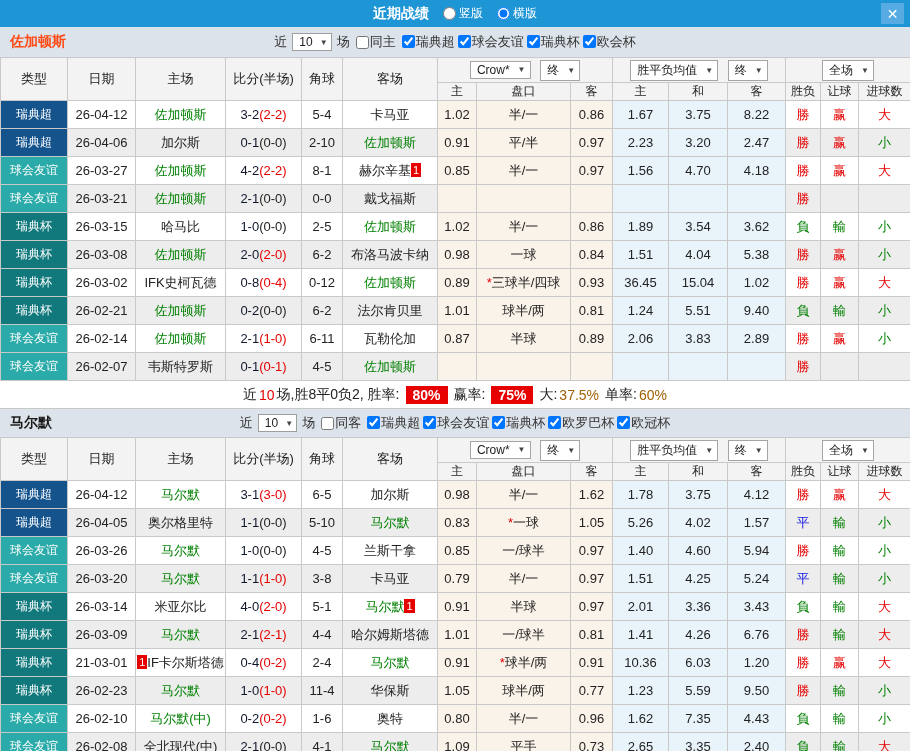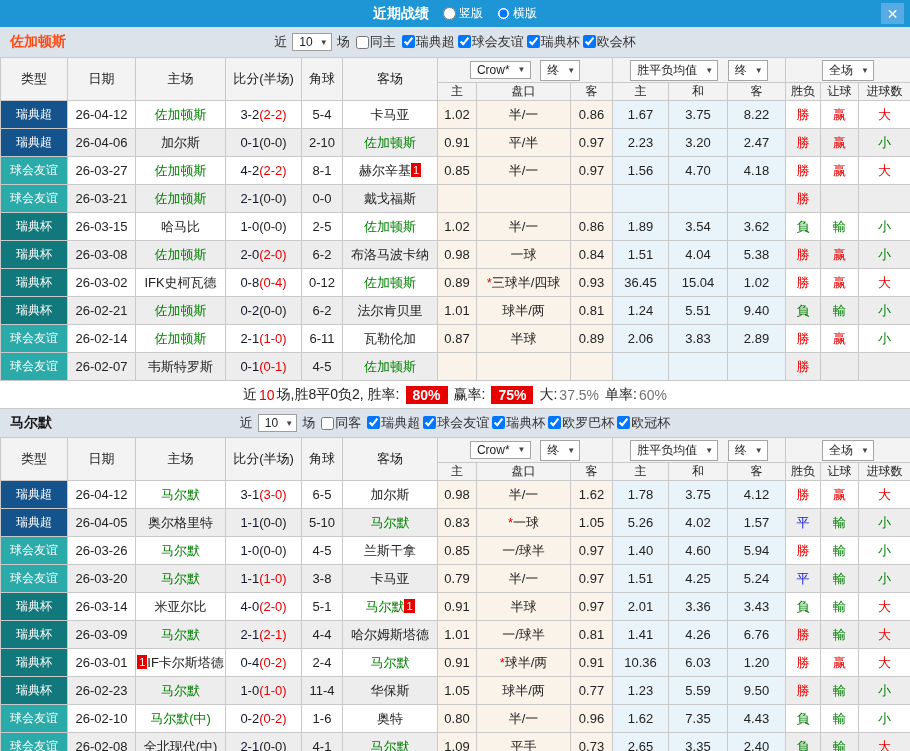--- a/index.html
+++ b/index.html
@@ -39,21 +39,21 @@
   tbody td.c-avg  { background:#e9f4fa !important; }
   .tg { color:#008000; }
   .ft { color:#0f172a; }
   .ht-red { color:#e60000;margin-top:16px; } .ht-dark { color:#222; }
   .badge { display:inline-block; background:#e60000; color:#fff; font-size:11px; line-height:14px; padding:0 2px; vertical-align:1px; }
   .star { color:#e60000; }
 
   
   .summary { height:28px; background:#fff; border-bottom:1px solid #c9c9c9; display:flex; align-items:center; justify-content:center; font-size:14px; color:#222; gap:2px; }
   .red-t { color:#e60000; }
-  .blue-t { color:#737373; }
+  .blue-t { color:#a16207; }
   .badge-rate { background:#e60000; color:#fff; font-weight:bold; padding:1px 7px; margin:0 4px; }
 </style>
 </head>
 <body>
 
 <div class="app">
 
   <div class="titlebar">
     <span class="title">近期战绩</span>
     <label class="radio-wrap">
@@ -545,21 +545,21 @@
           <td class="c-odds">0.81</td>
           <td class="c-avg">1.41</td>
           <td class="c-avg">4.26</td>
           <td class="c-avg">6.76</td>
           <td class="c-res" style="color: rgb(230, 0, 0);">勝</td>
           <td class="c-res" style="color: rgb(0, 128, 0);">輸</td>
           <td class="c-res" style="color: rgb(230, 0, 0);">大</td>
         </tr>
         <tr class="r-odd">
           <td class="c-type" style="background: rgb(17, 120, 124);">瑞典杯</td>
-          <td class="c-date">26-03-01</td>
+          <td class="c-date">21-03-01</td>
           <td class="c-team"><span class="badge">1</span><span>IF卡尔斯塔德</span></td>
           <td class="c-score"><span class="ft">0-4</span><span class="ht-red">(0-2)</span></td>
           <td class="c-corner">2-4</td>
           <td class="c-team"><span class="tg">马尔默</span></td>
           <td class="c-odds">0.91</td>
           <td class="c-odds"><span class="star">*</span><span>球半/两</span></td>
           <td class="c-odds">0.91</td>
           <td class="c-avg">10.36</td>
           <td class="c-avg">6.03</td>
           <td class="c-avg">1.20</td>

